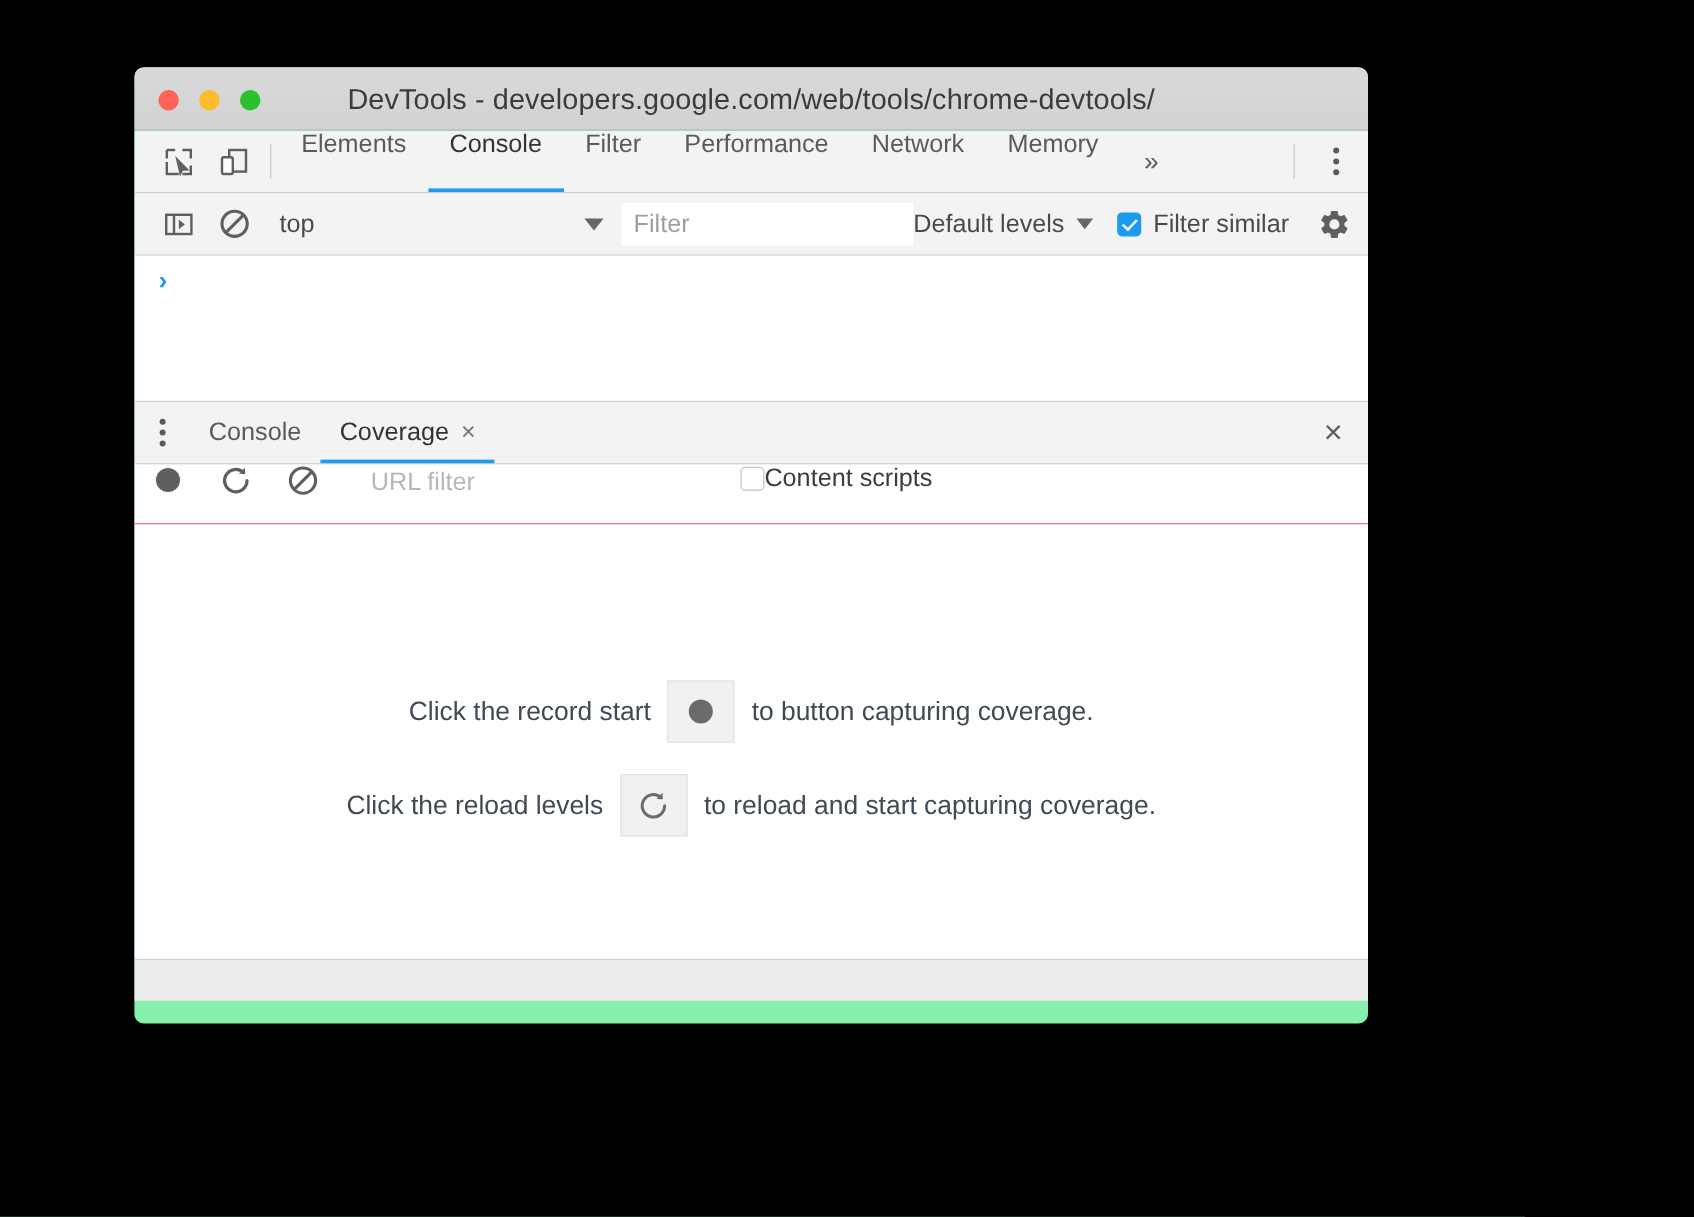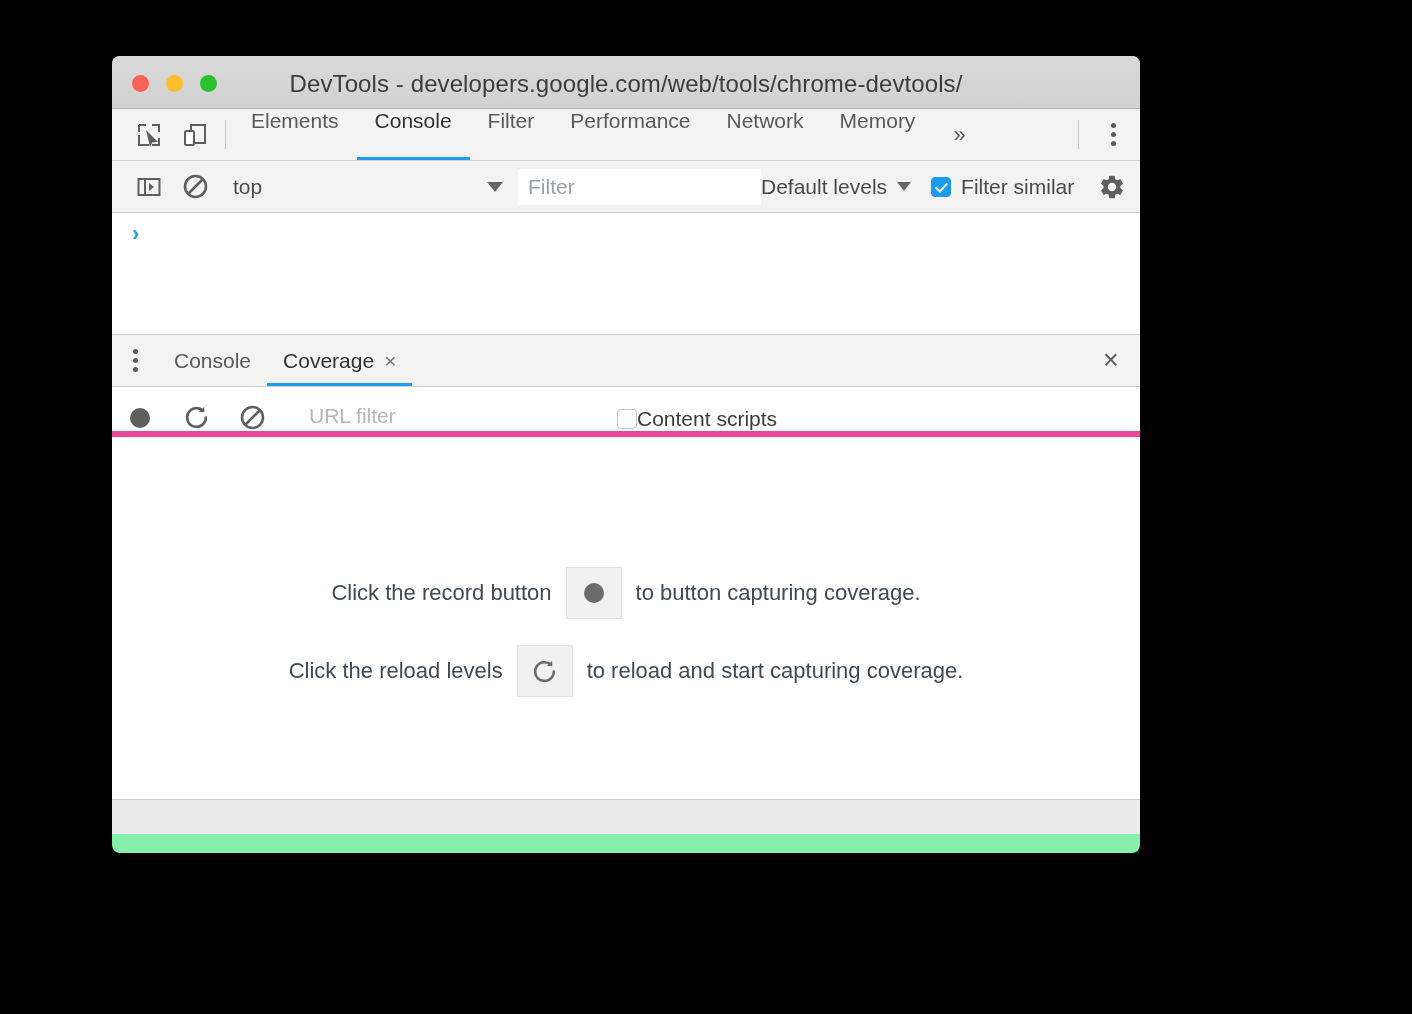--- a/index.html
+++ b/index.html
@@ -290,23 +290,23 @@
     justify-content: center;
     font-size: 27px;
     color: #5f5f5f;
     cursor: default;
   }
 
   
   #coverage-toolbar {
     height: 50px;
     background: #ffffff;
-    border-bottom: 6px solid #ec4899;
-    display: flex;
-    align-items: flex-end;
+    border-bottom: 1px solid #ec4899;
+    display: flex;
+    align-items: flex-start;
     box-sizing: border-box;
   }
   .cov-btn {
     width: 56px;
     display: flex;
     align-items: center;
     justify-content: center;
     cursor: default;
   }
   #urlfilter-input {
@@ -543,21 +543,21 @@
     <div id="content-scripts">
       <span class="checkbox unchecked"></span>
       <span>Content scripts</span>
     </div>
   </div>
 
   <div id="coverage-body">
     <div id="coverage-hints">
 
       <div class="hint-row">
-        <span>Click the record button</span>
+        <span>Click the record start</span>
         <span class="hint-btn">
           <span>
             <svg width="26" height="26" viewBox="0 0 26 26">
                 <circle cx="13" cy="13" r="10" fill="#6b6b6b"></circle>
               </svg>
           </span>
         </span>
         <span>to button capturing coverage.</span>
       </div>
 

